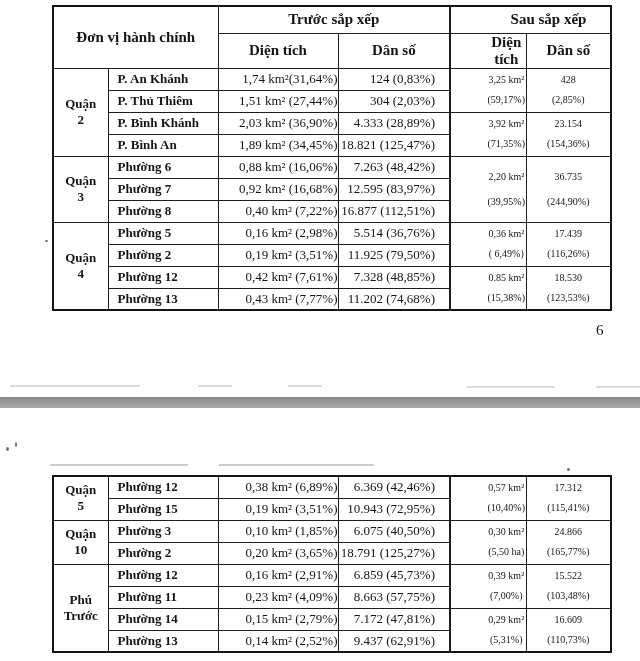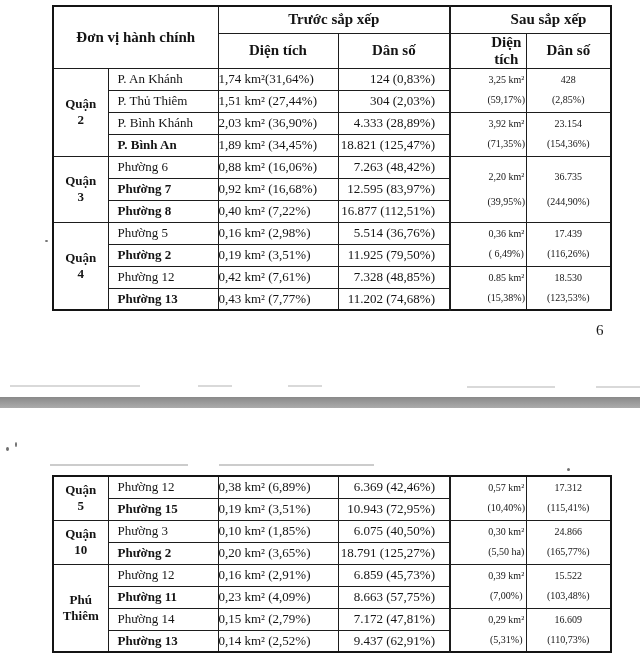--- a/index.html
+++ b/index.html
@@ -19,22 +19,22 @@
   }
   .t1{left:52px;top:5px;width:558px;}
   .t2{left:52px;top:475px;width:558px;}
   .t1 tr{height:22px;}
   .t1 tr.hr{height:27px;}
   .t2 tr{height:22px;}
 
   td.hc{font-weight:bold;text-align:center;font-size:15px;}
   td.cd{font-weight:bold;text-align:center;white-space:pre-line;line-height:16px;}
   td.cn{text-align:left;padding-left:9px;font-weight:bold;}
-  td.cn.b{font-weight:normal;}
-  td.ca{text-align:left;}
+  td.cn.b{font-weight:bold;}
+  td.ca{text-align:right;}
   td.cp{text-align:right;padding-right:14px;}
   td.cf{font-weight:normal;text-align:center;white-space:pre-line;line-height:20px;font-size:10px;}
   td.cf.gap-lg{line-height:25px;}
   td.blk{border-left-width:2.3px;padding-left:36px;}
 
   .pageno{position:absolute;left:596px;top:322px;font-size:15px;color:#1a1a1a;
     font-family:"Liberation Serif", serif;}
 
   .sep-bar{position:absolute;left:0;top:397px;width:640px;height:11px;
     background:linear-gradient(180deg,#898989 0%,#9c9c9c 55%,#ababab 100%);}
@@ -210,21 +210,21 @@
 (165,77%)</td>
       </tr>
       <tr>
         <td class="cn">Phường 2</td>
         <td class="ca">0,20 km² (3,65%)</td>
         <td class="cp">18.791 (125,27%)</td>
       </tr>
 
       <tr>
         <td rowspan="4" class="cd">Phú
-Thiêm</td>
+Trước</td>
         <td class="cn b">Phường 12</td>
         <td class="ca">0,16 km² (2,91%)</td>
         <td class="cp">6.859 (45,73%)</td>
         <td rowspan="2" class="cf blk">0,39 km²
 (7,00%)</td>
         <td rowspan="2" class="cf">15.522
 (103,48%)</td>
       </tr>
       <tr>
         <td class="cn">Phường 11</td>

